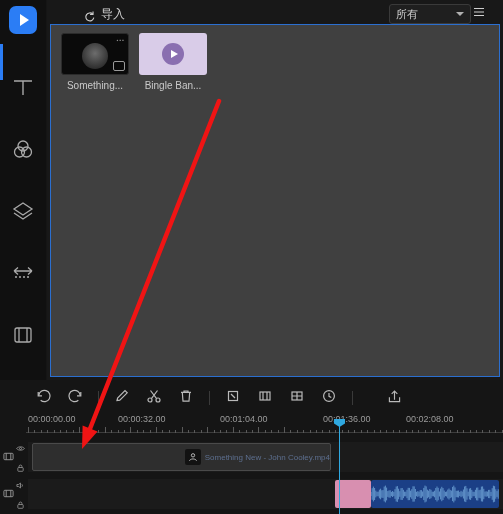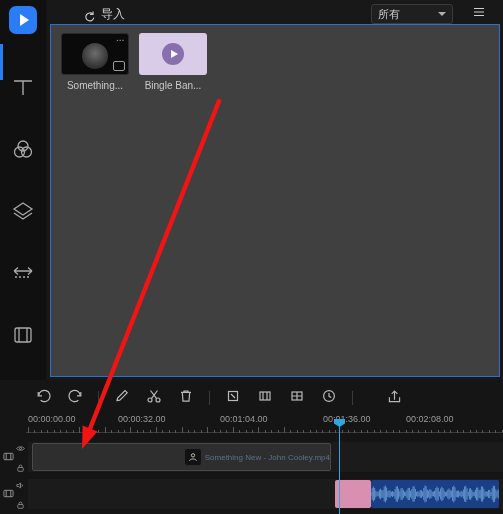--- a/index.html
+++ b/index.html
@@ -67,21 +67,21 @@
   }
   .import-btn {
     display: flex; align-items: flex-end; gap: 5px;
     margin-left: 36px;
     color: #d2d2d2;
     font-size: 12px;
     cursor: pointer;
   }
   .import-btn .ico { color: #cfcfcf; display: flex; }
   .filter-select {
-    position: absolute; right: 50px; top: 4px;
+    position: absolute; right: 32px; top: 4px;
     width: 82px; height: 20px;
     background: #1f1f1f;
     border: 1px solid #3a3a3a;
     border-radius: 3px;
     display: flex; align-items: center;
     padding: 0 6px;
     font-size: 11px;
     color: #cfcfcf;
     cursor: pointer;
   }

